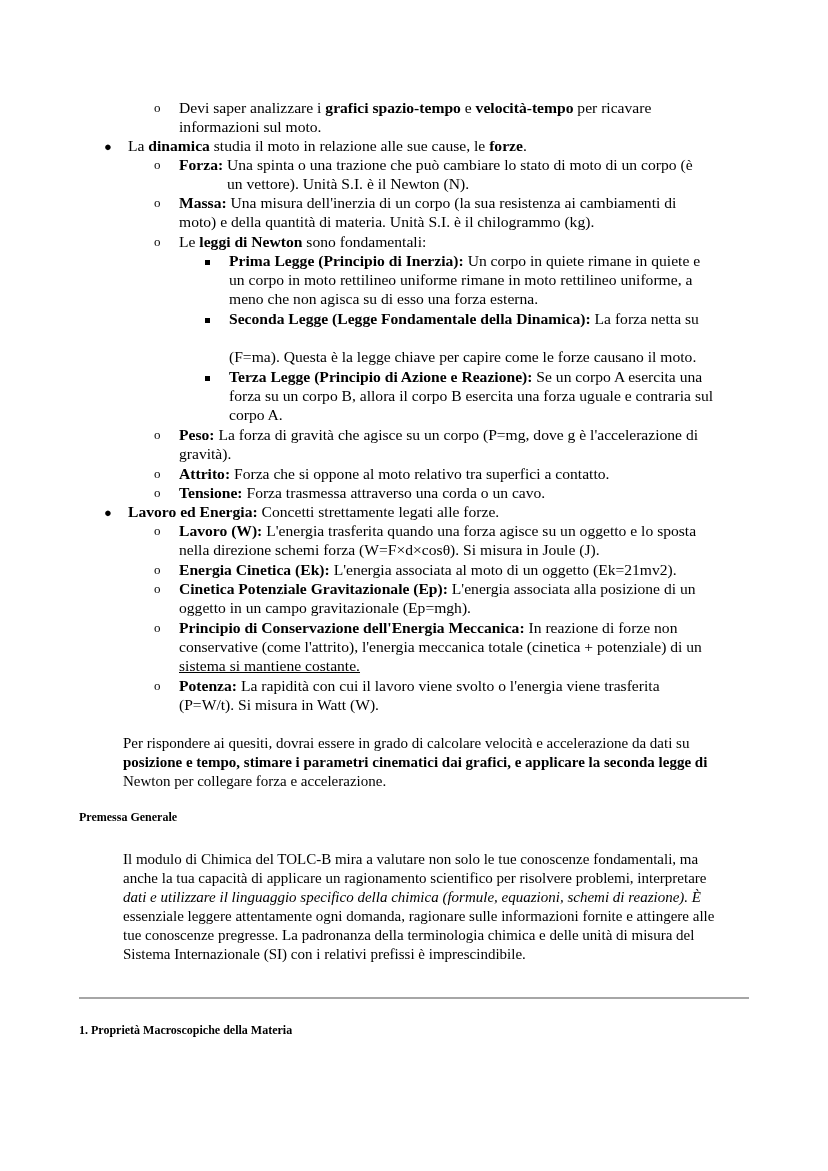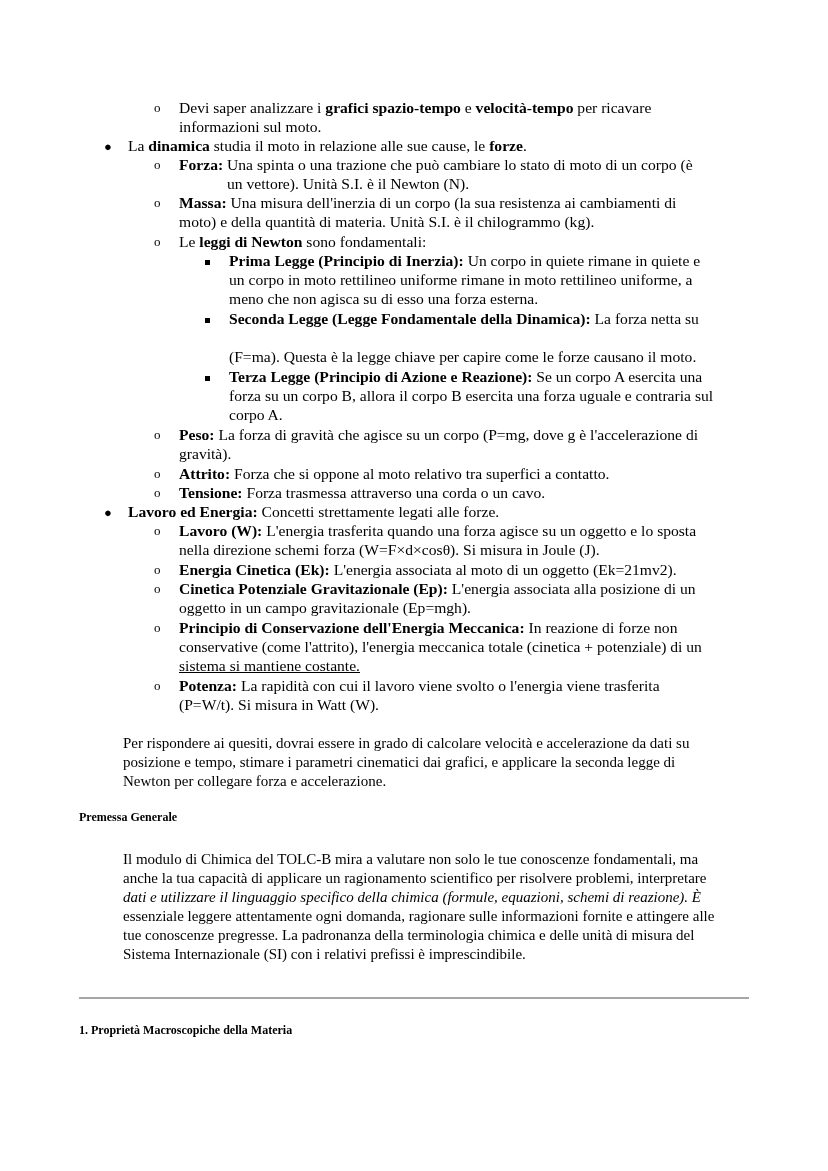--- a/index.html
+++ b/index.html
@@ -86,21 +86,21 @@
   <span class="bul b2" style="left:154px;top:618px;">o</span>
   <div class="line" style="left:179px;top:618px;"><b>Principio di Conservazione dell'Energia Meccanica:</b><span> In reazione di forze non</span></div>
   <div class="line" style="left:179px;top:637px;">conservative (come l'attrito), l'energia meccanica totale (cinetica + potenziale) di un</div>
   <div class="line" style="left:179px;top:656px;text-decoration:underline;">sistema si mantiene costante.</div>
 
   <span class="bul b2" style="left:154px;top:676px;">o</span>
   <div class="line" style="left:179px;top:676px;"><b>Potenza:</b><span> La rapidità con cui il lavoro viene svolto o l'energia viene trasferita</span></div>
   <div class="line" style="left:179px;top:695px;">(P=W/t). Si misura in Watt (W).</div>
 
   <div class="para" style="top:734px;">Per rispondere ai quesiti, dovrai essere in grado di calcolare velocità e accelerazione da dati su</div>
-  <div class="para" style="top:753px;">posizione e tempo, stimare i parametri cinematici dai grafici, e applicare la seconda legge di</div>
+  <div class="para" style="top:753px;font-weight:bold;">posizione e tempo, stimare i parametri cinematici dai grafici, e applicare la seconda legge di</div>
   <div class="para" style="top:772px;">Newton per collegare forza e accelerazione.</div>
 
   <div class="h2" style="top:810px;">Premessa Generale</div>
 
   <div class="para" style="top:850px;">Il modulo di Chimica del TOLC-B mira a valutare non solo le tue conoscenze fondamentali, ma</div>
   <div class="para" style="top:869px;">anche la tua capacità di applicare un ragionamento scientifico per risolvere problemi, interpretare</div>
   <div class="para" style="top:888px;font-style:italic;">dati e utilizzare il linguaggio specifico della chimica (formule, equazioni, schemi di reazione). È</div>
   <div class="para" style="top:907px;">essenziale leggere attentamente ogni domanda, ragionare sulle informazioni fornite e attingere alle</div>
   <div class="para" style="top:926px;">tue conoscenze pregresse. La padronanza della terminologia chimica e delle unità di misura del</div>
   <div class="para" style="top:945px;">Sistema Internazionale (SI) con i relativi prefissi è imprescindibile.</div>

